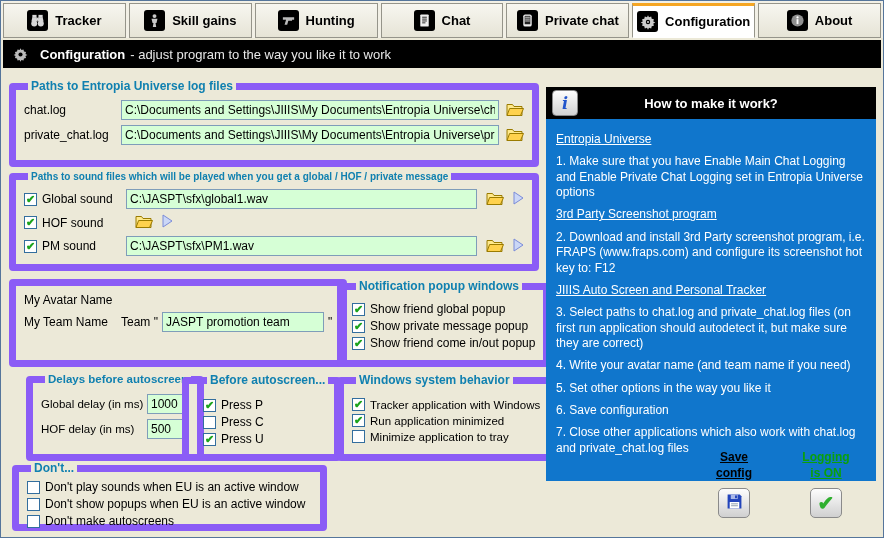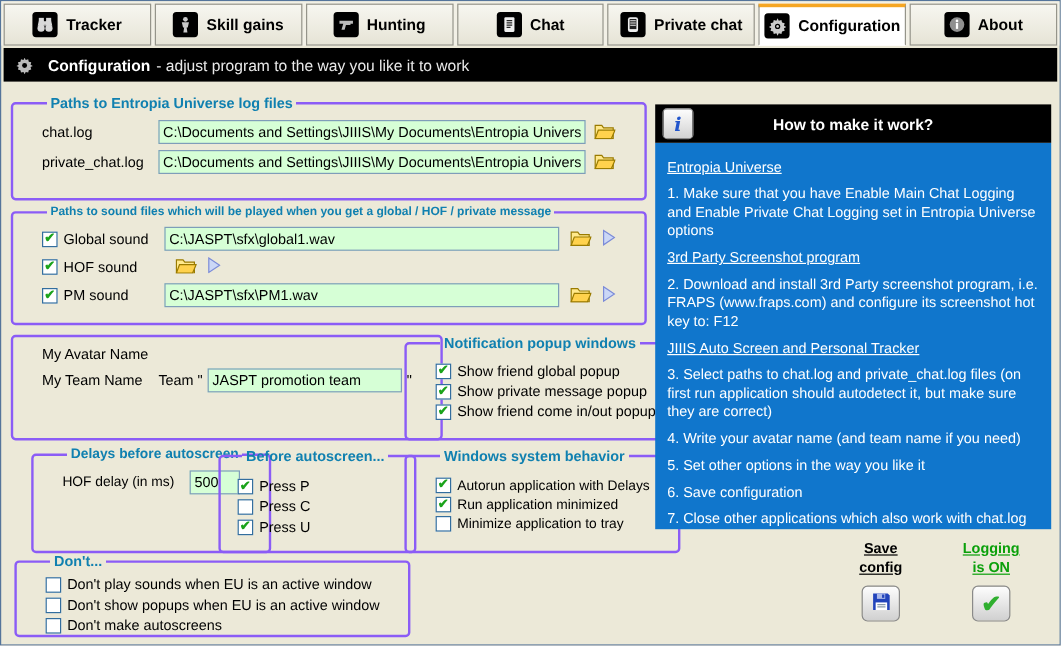--- a/index.html
+++ b/index.html
@@ -31,22 +31,22 @@
   .headerbar {
     position:absolute; top:39px; left:2px; right:2px; height:28px;
     background:#000; color:#FFF; display:flex; align-items:center;
     padding-left:10px; font-size:13px;
   }
   .headerbar .hicon { margin-right:12px; display:flex; }
   .headerbar b { font-weight:bold; margin-right:5px; }
   .headerbar .sub { color:#E8E8E8; }
   
   fieldset {
-    position:absolute; border:2px solid #8b5cf6; border-radius:4px;
-    background:transparent; padding:2px 22px;
+    position:absolute; border:7px solid #8b5cf6; border-radius:4px;
+    background:transparent; padding:2px 6px;
   }
   legend {
     color:#1080B0; font-weight:bold; font-size:12px; margin-left:6px; padding:0 3px;
     white-space:nowrap;
   }
   .frow { display:flex; align-items:center; margin:5px 2px; }
   .flabel { font-size:12px; color:#000; white-space:nowrap; }
   input.green {
     background:#D6FFD6; border:1px solid #7F9DB9; height:20px;
     font-family:"Liberation Sans",sans-serif; font-size:12px; padding:0 3px; color:#000;
@@ -70,21 +70,21 @@
     font-weight:bold; font-size:13px;
   }
   .help-header .infobtn {
     position:absolute; left:6px; top:3px; width:26px; height:26px;
     background:linear-gradient(#FDFDFD,#D2D2D2); border:1px solid #8A8A8A; border-radius:4px;
     display:flex; align-items:center; justify-content:center; cursor:pointer;
     font-family:"DejaVu Serif",serif; font-style:italic; font-weight:bold;
     color:#2255CC; font-size:16px;
   }
   .help-body {
-    height:322px; background:#1076CC; color:#FFF; font-size:12px;
+    height:362px; background:#1076CC; color:#FFF; font-size:12px;
     padding:8px 10px; line-height:1.28; overflow:hidden;
   }
   .hlink { text-decoration:underline; margin:5px 0 4px; cursor:pointer; display:block; }
   .hpara { margin:7px 0; }
   
   .action { position:absolute; width:64px; text-align:center; font-size:12px; font-weight:bold; }
   .action .albl { line-height:1.3; white-space:pre-line;text-decoration:underline; }
   .action .abtn {
     margin-top:7px; width:32px; height:30px;
     background:linear-gradient(#FDFDFD,#D0D0D0); border:1px solid #8A8A8A; border-radius:5px;
@@ -281,20 +281,24 @@
       <span class="flabel">Show private message popup</span>
     </div>
     <div class="cbrow">
       <span class="cb checked"></span>
       <span class="flabel">Show friend come in/out popup</span>
     </div>
   </fieldset>
 
   <fieldset style="left:25px; top:372px; width:162px; height:88px;">
     <legend style="font-size:11.5px;">Delays before autoscreen</legend>
+    <div class="frow" style="margin-top:7px;">
+      <span class="flabel" style="flex:1; font-size:11.5px;">Global delay (in ms)</span>
+      <input class="green" style="width: 42px;" value="1000">
+    </div>
     <div class="frow">
       <span class="flabel" style="flex:1; font-size:11.5px;">HOF delay (in ms)</span>
       <input class="green" style="width: 42px;" value="500">
     </div>
   </fieldset>
 
   <fieldset style="left:181px; top:372px; width:142px; height:88px; padding-top:8px; padding-left:12px;">
     <legend>Before autoscreen...</legend>
     <div class="cbrow">
       <span class="cb checked"></span>
@@ -307,21 +311,21 @@
     <div class="cbrow">
       <span class="cb checked"></span>
       <span class="flabel">Press U</span>
     </div>
   </fieldset>
 
   <fieldset style="left:336px; top:372px; width:202px; height:88px; padding-top:8px;">
     <legend>Windows system behavior</legend>
     <div class="cbrow">
       <span class="cb checked"></span>
-      <span class="flabel" style="font-size:11.5px;">Autorun application with Delays</span>
+      <span class="flabel" style="font-size:11.5px;">Tracker application with Windows</span>
     </div>
     <div class="cbrow">
       <span class="cb checked"></span>
       <span class="flabel" style="font-size:11.5px;">Run application minimized</span>
     </div>
     <div class="cbrow">
       <span class="cb"></span>
       <span class="flabel" style="font-size:11.5px;">Minimize application to tray</span>
     </div>
   </fieldset>

